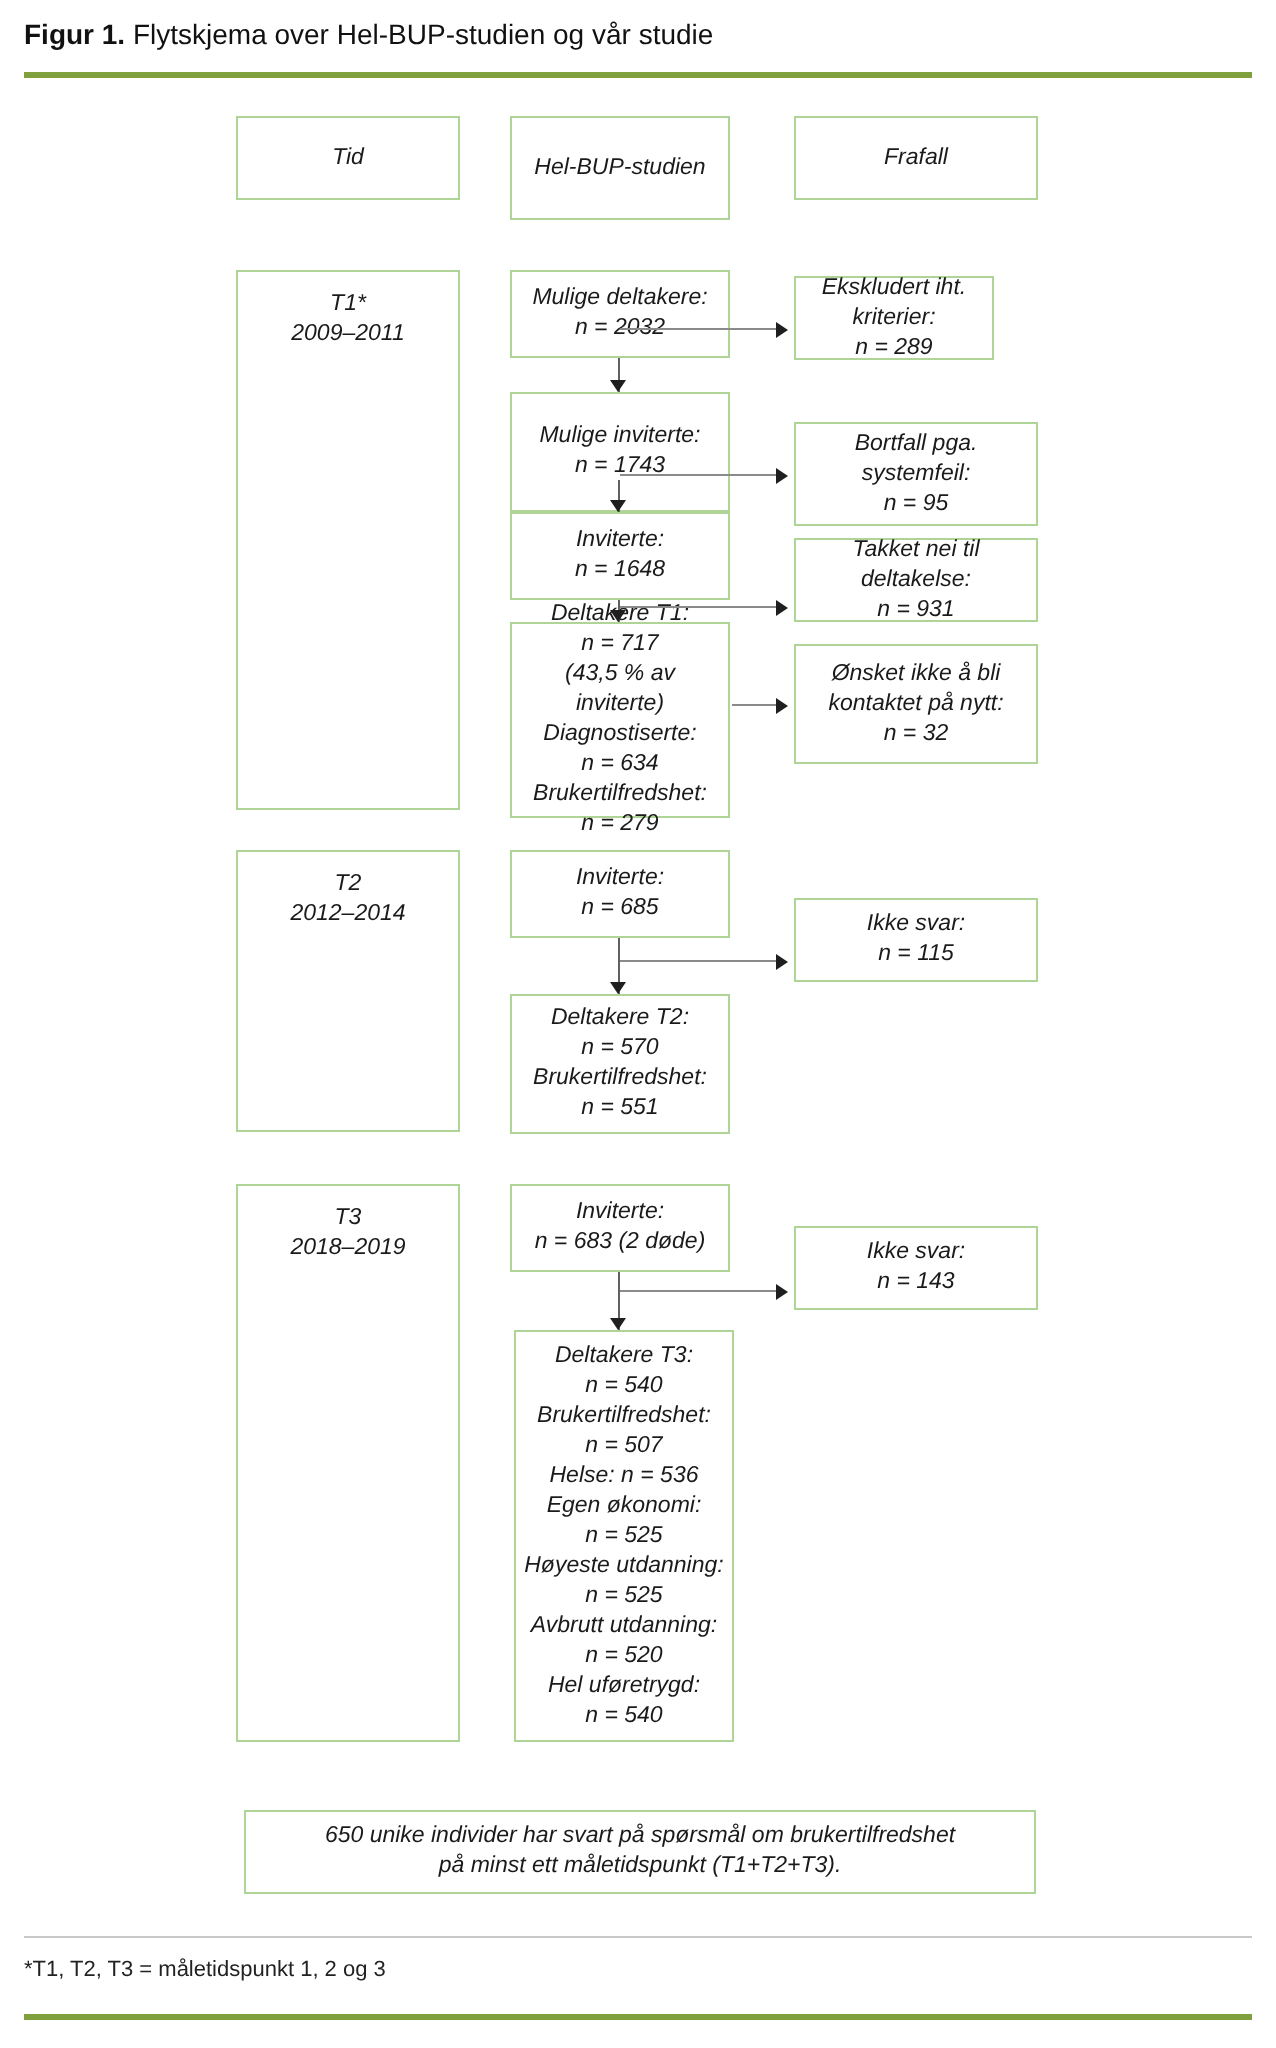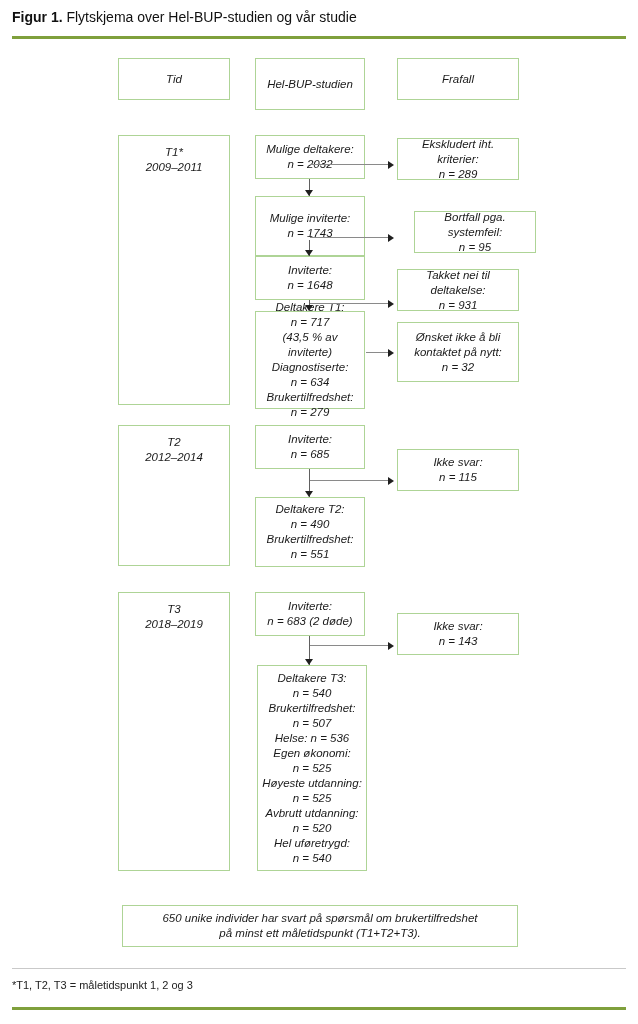--- a/index.html
+++ b/index.html
@@ -118,21 +118,21 @@
 Brukertilfredshet:
 n = 279</span>
 </div>
 
 <div class="box" style="left:255px;top:425px;width:110px;height:44px;">
   <span class="txt">Inviterte:
 n = 685</span>
 </div>
 <div class="box" style="left:255px;top:497px;width:110px;height:70px;">
   <span class="txt">Deltakere T2:
-n = 490
+n = 570
 Brukertilfredshet:
 n = 551</span>
 </div>
 
 <div class="box" style="left:255px;top:592px;width:110px;height:44px;">
   <span class="txt">Inviterte:
 n = 683 (2 døde)</span>
 </div>
 <div class="box" style="left:257px;top:665px;width:110px;height:206px;">
   <span class="txt">Deltakere T3:
@@ -143,25 +143,25 @@
 Egen økonomi:
 n = 525
 Høyeste utdanning:
 n = 525
 Avbrutt utdanning:
 n = 520
 Hel uføretrygd:
 n = 540</span>
 </div>
 
-<div class="box" style="left:397px;top:138px;width:122px;height:42px;">
+<div class="box" style="left:397px;top:138px;width:100px;height:42px;">
   <span class="txt">Ekskludert iht. kriterier:
 n = 289</span>
 </div>
-<div class="box" style="left:414px;top:211px;width:122px;height:42px;">
+<div class="box" style="left:397px;top:211px;width:122px;height:52px;">
   <span class="txt">Bortfall pga. systemfeil:
 n = 95</span>
 </div>
 <div class="box" style="left:397px;top:269px;width:122px;height:42px;">
   <span class="txt">Takket nei til deltakelse:
 n = 931</span>
 </div>
 <div class="box" style="left:397px;top:322px;width:122px;height:60px;">
   <span class="txt">Ønsket ikke å bli
 kontaktet på nytt:

